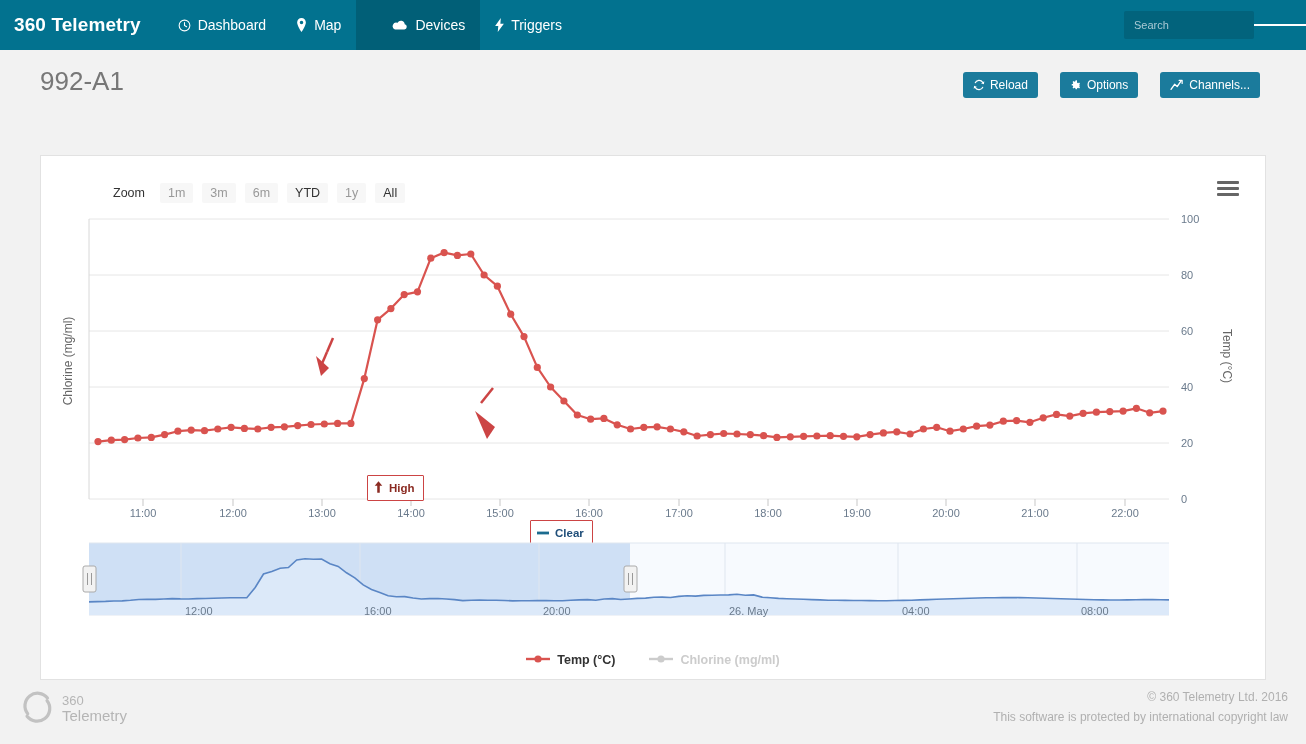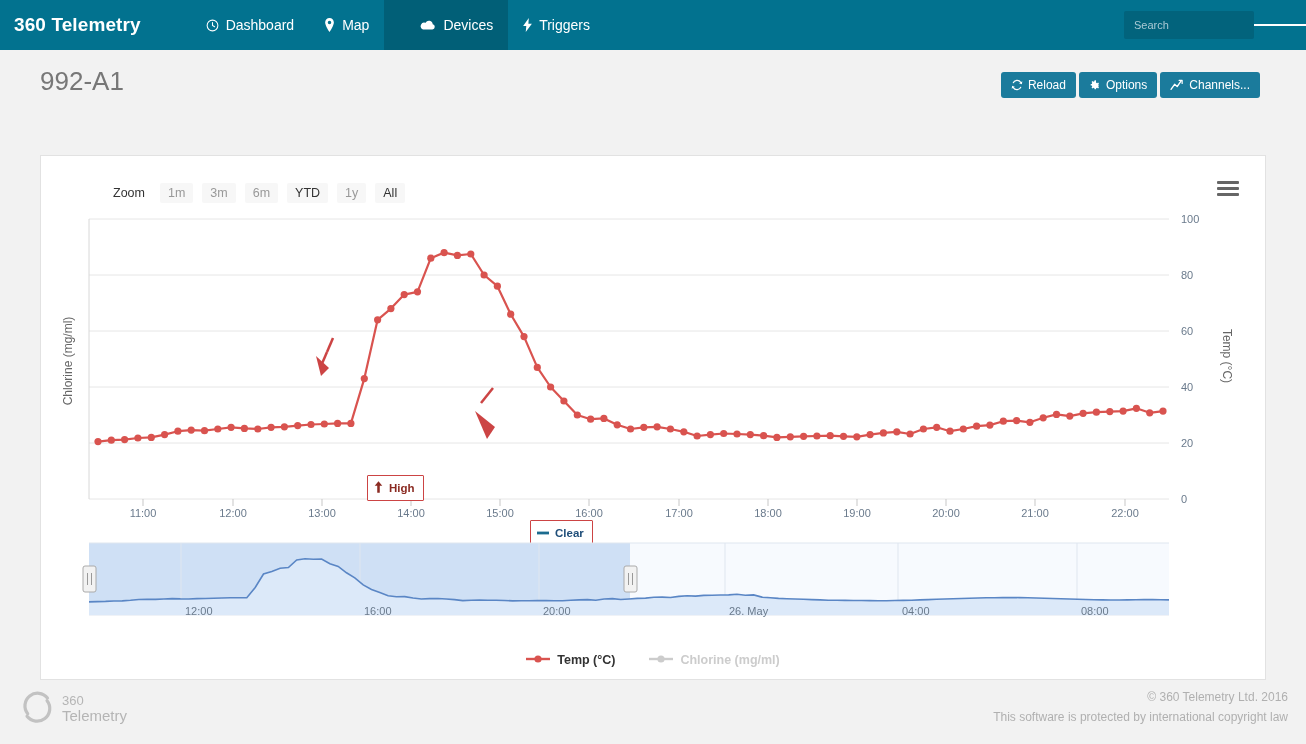--- a/index.html
+++ b/index.html
@@ -10,21 +10,20 @@
     font-family: "Liberation Sans", sans-serif;
     color: #333;
     overflow: hidden;
   }
 
   
   .navbar {
     height: 50px; background: #02728f;
     display: flex; 
     position: relative;
-    gap: 28px;
   }
   .brand {
     color: #fff; font-size: 19px; font-weight: bold;
     padding: 0 22px 0 14px; letter-spacing: .1px;
     line-height: 50px; white-space: nowrap;
   }
   .nav-items { display: flex; height: 50px; align-items: stretch; }
   .nav-item {
     display: flex; align-items: center; gap: 7px;
     color: #ffffff; font-size: 14px;
@@ -61,21 +60,21 @@
     position: relative; height: 68px;
     padding: 0 40px;
   }
   .page-title {
     position: absolute; left: 40px; top: 16px;
     font-size: 26px; color: #777; font-weight: normal;
     margin: 0;
   }
   .btn-group {
     position: absolute; right: 46px; top: 22px;
-    display: flex; gap: 3px;
+    display: flex; gap: 22px;
   }
   .btn {
     background: #1b7b9c; border: none; border-radius: 3px;
     color: #fff; font-size: 12px;
     padding: 6px 10px; cursor: pointer;
     display: inline-flex; align-items: center; gap: 5px;
     font-family: "Liberation Sans", sans-serif;
     white-space: nowrap;
   }
   .btn svg { display: block; }

